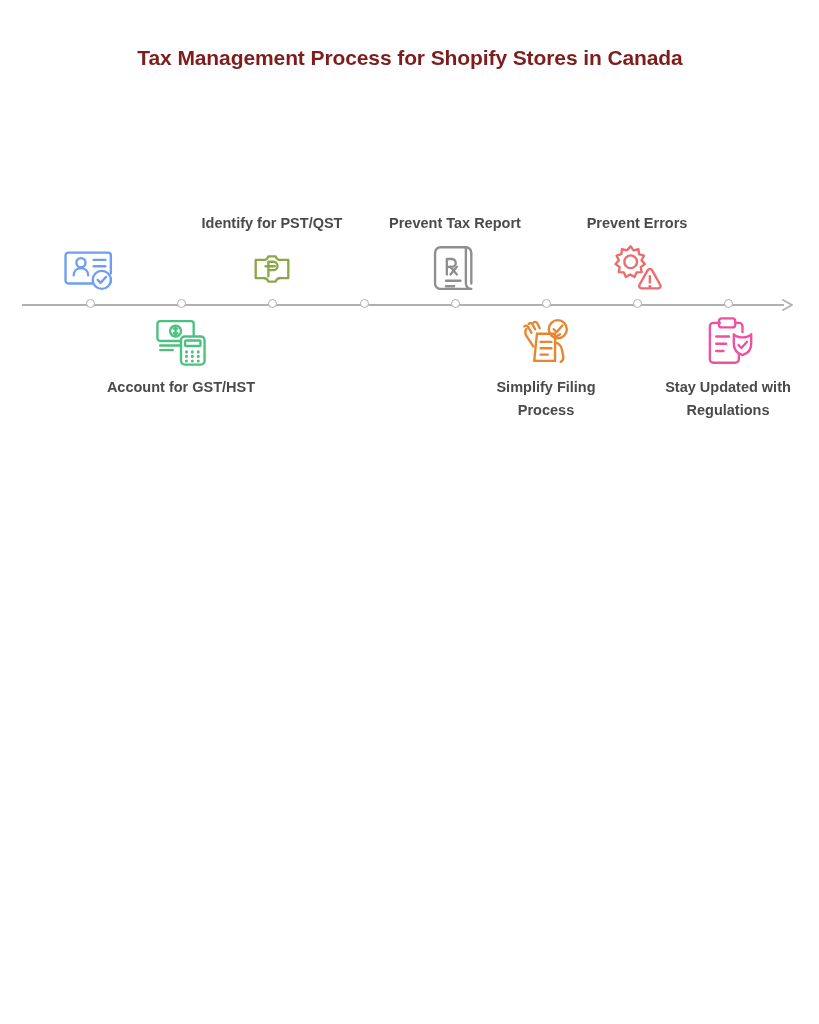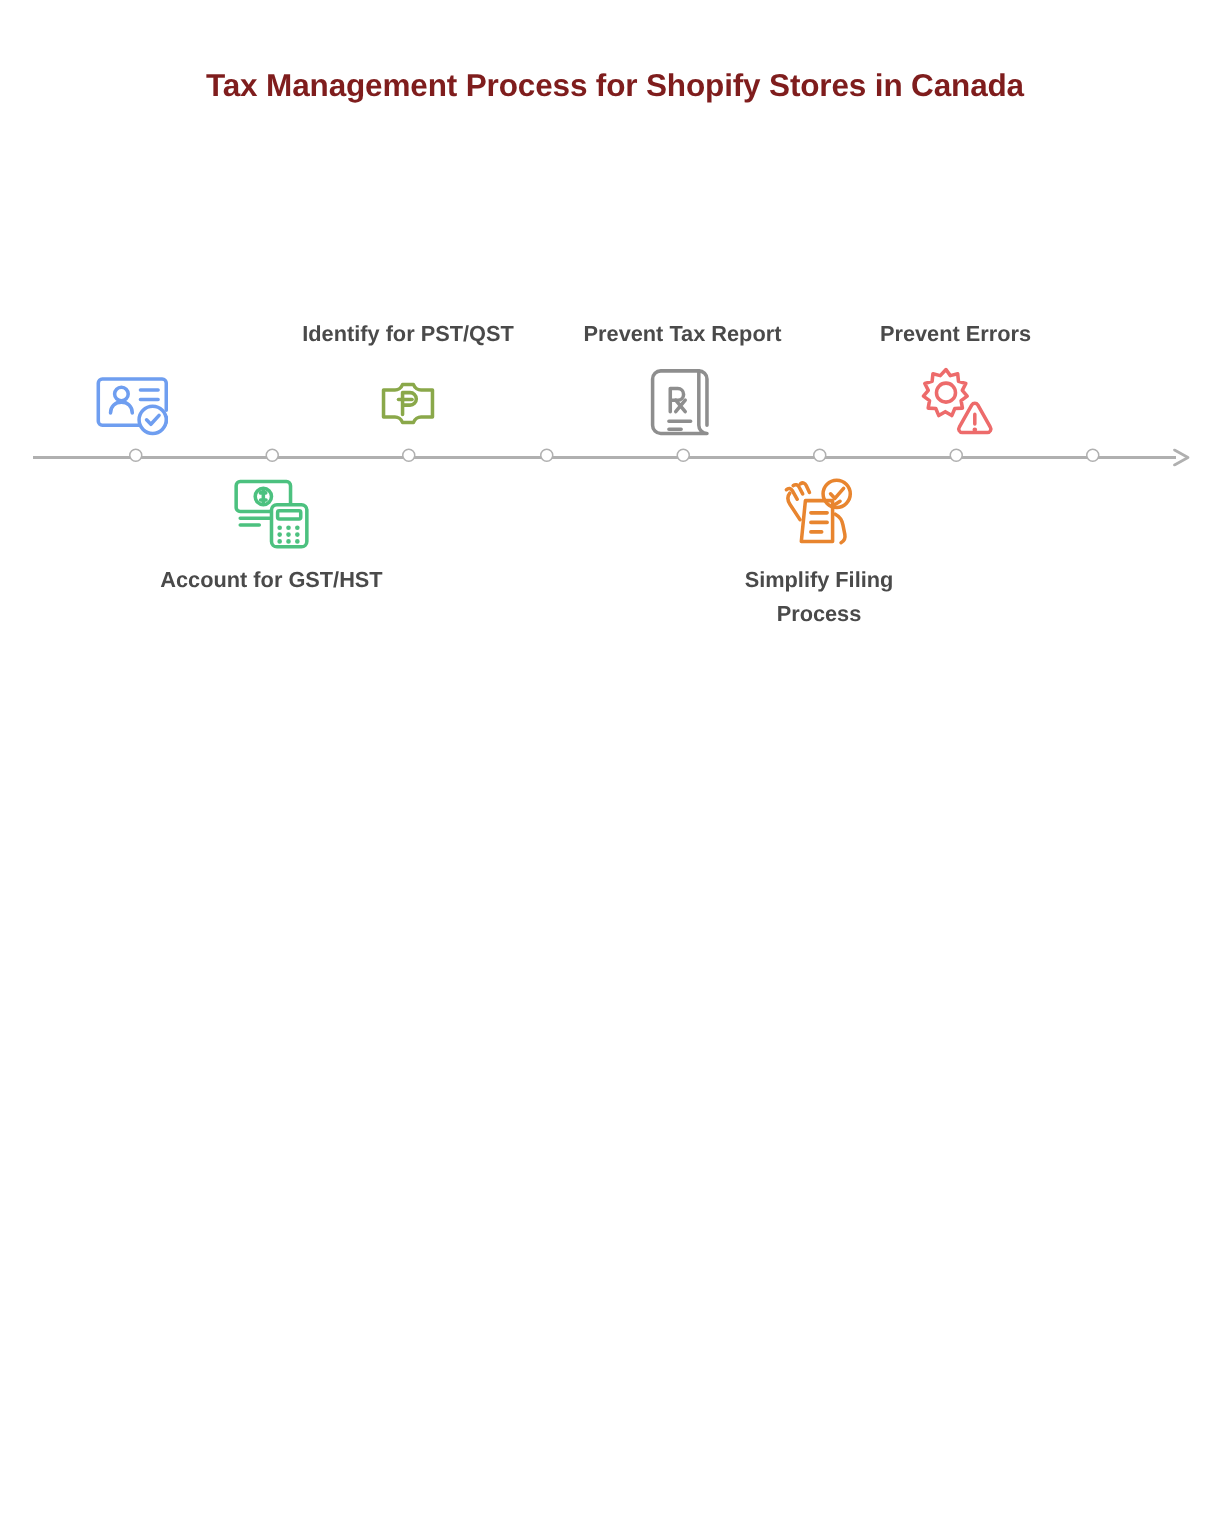--- a/index.html
+++ b/index.html
@@ -212,14 +212,28 @@
         <path d="M10.5 18.5 c-2 2.5-1.6 5.6 0.2 8.3 L18 38"></path>
         <path d="M44 34 c3 1.6 5 4.5 5.6 7.8 l1.4 7 c0.5 2.6-0.6 5-2.8 6.2"></path>
         <path d="M42 28 l5.5-3.5"></path>
         <circle cx="45" cy="19" r="10"></circle>
         <path d="M40.5 19 l3.2 3.4 l6.4-7.4"></path>
       </g>
     </svg>
     <div class="step-label">Simplify Filing Process</div>
   </div>
 
+  <div class="step down" style="left:728px">
+    <svg class="step-icon" viewBox="0 0 64 64">
+      <g fill="none" stroke="#f0509e" stroke-width="2.6" stroke-linecap="round" stroke-linejoin="round">
+        <path d="M23 12 h-7 a4 4 0 0 0 -4 4 v36 a4 4 0 0 0 4 4 h24 a4 4 0 0 0 4 -4 v-16"></path>
+        <path d="M41 12 h3 a4 4 0 0 1 4 4 v6"></path>
+        <rect x="22" y="7" width="18" height="10" rx="3"></rect>
+        <path d="M19 27 h14 M19 35 h11 M19 43 h8"></path>
+        <path d="M48 28 c-4.6 0-8-1.8-9.6-3.4 v10.6 c0 6.5 4.6 10.6 9.6 12.4
+                 c5-1.8 9.6-5.9 9.6-12.4 V24.6 C56 26.2 52.6 28 48 28 z" fill="#ffffff"></path>
+        <path d="M43.6 36.4 l3.2 3.3 l6.2-6.8"></path>
+      </g>
+    </svg>
+    <div class="step-label">Stay Updated with Regulations</div>
+  </div>
 
 </div>
 
 </body></html>

